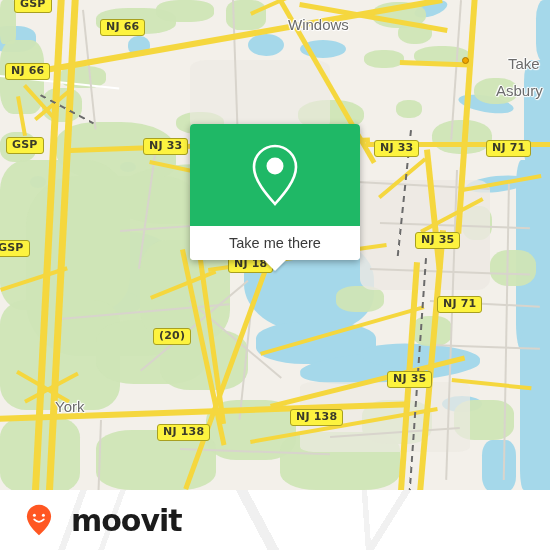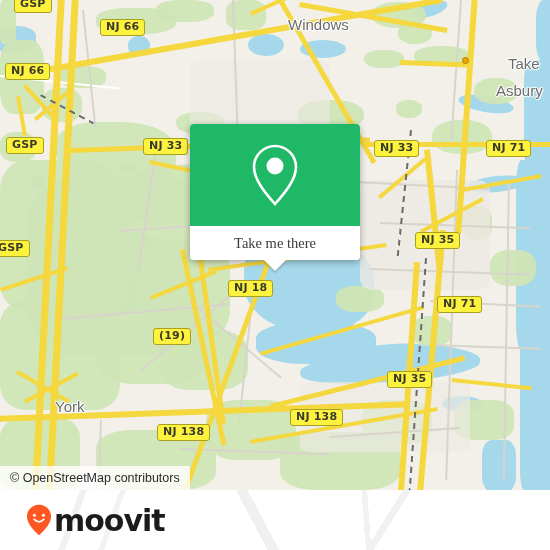--- a/index.html
+++ b/index.html
@@ -43,21 +43,21 @@
   .citydot{position:absolute;width:5px;height:5px;border-radius:50%;
            background:#f0a500;border:1px solid #b07a00;}
 
   
   .card{position:absolute;left:190px;top:124px;width:170px;height:136px;
         border-radius:4px;box-shadow:0 2px 7px rgba(0,0,0,.33);
         background:#fff;overflow:visible;}
   .card-head{height:102px;background:#1fb866;border-radius:4px 4px 0 0;
              display:flex;align-items:center;justify-content:center;}
   .card-foot{height:34px;border-radius:0 0 4px 4px;background:#fff;
-             display:flex;align-items:center;justify-content:center;font-family:Liberation Serif, serif;}
+             display:flex;align-items:center;justify-content:center;}
   .card-foot span{font-size:14.5px;color:#3a3a3a;}
   .card-tail{position:absolute;left:50%;bottom:-11px;margin-left:-11px;
              width:0;height:0;border-left:11px solid transparent;
              border-right:11px solid transparent;border-top:11px solid #fff;
              filter:drop-shadow(0 2px 1px rgba(0,0,0,.18));}
 
   
   .attrib{position:absolute;left:0;top:466px;height:24px;
           display:flex;align-items:center;padding:0 10px;
           background:rgba(255,255,255,.80);font-size:12.5px;color:#2b2b2b;}
@@ -69,21 +69,21 @@
           box-sizing:border-box;overflow:hidden;}
   .footer:before{content:"";position:absolute;left:0;top:0;width:550px;height:60px;
     background:
       linear-gradient(62deg,transparent 0 46%,#f0f0f0 46% 48%,transparent 48%),
       linear-gradient(-58deg,transparent 0 30%,#f1f1f1 30% 31.4%,transparent 31.4%),
       linear-gradient(86deg,transparent 0 66%,#f2f2f2 66% 67%,transparent 67%),
       linear-gradient(110deg,transparent 0 14%,#f1f1f1 14% 15.2%,transparent 15.2%),
       linear-gradient(-70deg,transparent 0 78%,#f2f2f2 78% 79%,transparent 79%);
     pointer-events:none;}
   .footer-text{position:relative;font-size:16.5px;color:#2e3033;letter-spacing:0;}
-  .logo{position:relative;display:flex;align-items:center;gap:2px;}
+  .logo{position:relative;display:flex;align-items:center;gap:19px;}
   .logo-pin{width:26px;height:32px;}
   .logo-word{font-size:30px;font-weight:bold;color:#1b1b1b;letter-spacing:-1px;
              font-family:"DejaVu Sans",sans-serif;}
 </style>
 </head>
 <body>
 
 <div class="screen">
 
   <div class="map">
@@ -224,23 +224,23 @@
 
     <div class="shield" style="left:14px;top:-4px;">GSP</div>
     <div class="shield" style="left:100px;top:19px;">NJ 66</div>
     <div class="shield" style="left:5px;top:63px;">NJ 66</div>
     <div class="shield" style="left:6px;top:137px;">GSP</div>
     <div class="shield" style="left:143px;top:138px;">NJ 33</div>
     <div class="shield" style="left:374px;top:140px;">NJ 33</div>
     <div class="shield" style="left:486px;top:140px;">NJ 71</div>
     <div class="shield" style="left:-8px;top:240px;">GSP</div>
     <div class="shield" style="left:415px;top:232px;">NJ 35</div>
-    <div class="shield" style="left:228px;top:256px;margin-top:24px;">NJ 18</div>
+    <div class="shield" style="left:228px;top:256px;">NJ 18</div>
     <div class="shield" style="left:437px;top:296px;">NJ 71</div>
-    <div class="shield" style="left:153px;top:328px;">(19)</div>
+    <div class="shield" style="left:153px;top:328px;">(20)</div>
     <div class="shield" style="left:387px;top:371px;">NJ 35</div>
     <div class="shield" style="left:290px;top:409px;">NJ 138</div>
     <div class="shield" style="left:157px;top:424px;">NJ 138</div>
 
     <div class="plabel big" style="left:288px;top:16px;">Windows</div>
     <div class="plabel big" style="left:496px;top:38px;margin-top:44px;">Asbury</div>
     <div class="citydot" style="left:462px;top:57px;"></div>
     <div class="plabel big" style="left:508px;top:55px;">Take</div>
     <div class="plabel big" style="left:55px;top:398px;">York</div>
 
@@ -250,23 +250,20 @@
           <path d="M28 5 C16.4 5 7 14.4 7 26 C7 39.5 20 54 28 63 C36 54 49 39.5 49 26 C49 14.4 39.6 5 28 5 Z" fill="none" stroke="#ffffff" stroke-width="2.6"></path>
           <circle cx="28" cy="25" r="8.5" fill="#ffffff"></circle>
         </svg>
       </div>
       <div class="card-foot">
         <span>Take me there</span>
       </div>
       <div class="card-tail"></div>
     </div>
 
-    <div class="attrib">
-      <span>© OpenStreetMap contributors</span>
-    </div>
   </div>
 
   <div class="footer">
     <div class="logo">
       <svg class="logo-pin" viewBox="0 0 26 32">
         <path d="M13 0.8 C6.2 0.8 0.9 6.1 0.9 12.6 C0.9 20.4 10 28.8 13 31.2 C16 28.8 25.1 20.4 25.1 12.6 C25.1 6.1 19.8 0.8 13 0.8 Z" fill="#ff5722"></path>
         <circle cx="8.4" cy="11.2" r="1.5" fill="#ffffff"></circle>
         <circle cx="17.4" cy="11.2" r="1.5" fill="#ffffff"></circle>
         <path d="M8.2 15.4 Q13 20.2 17.8 15.4" fill="none" stroke="#ffffff" stroke-width="1.7" stroke-linecap="round"></path>
       </svg>

